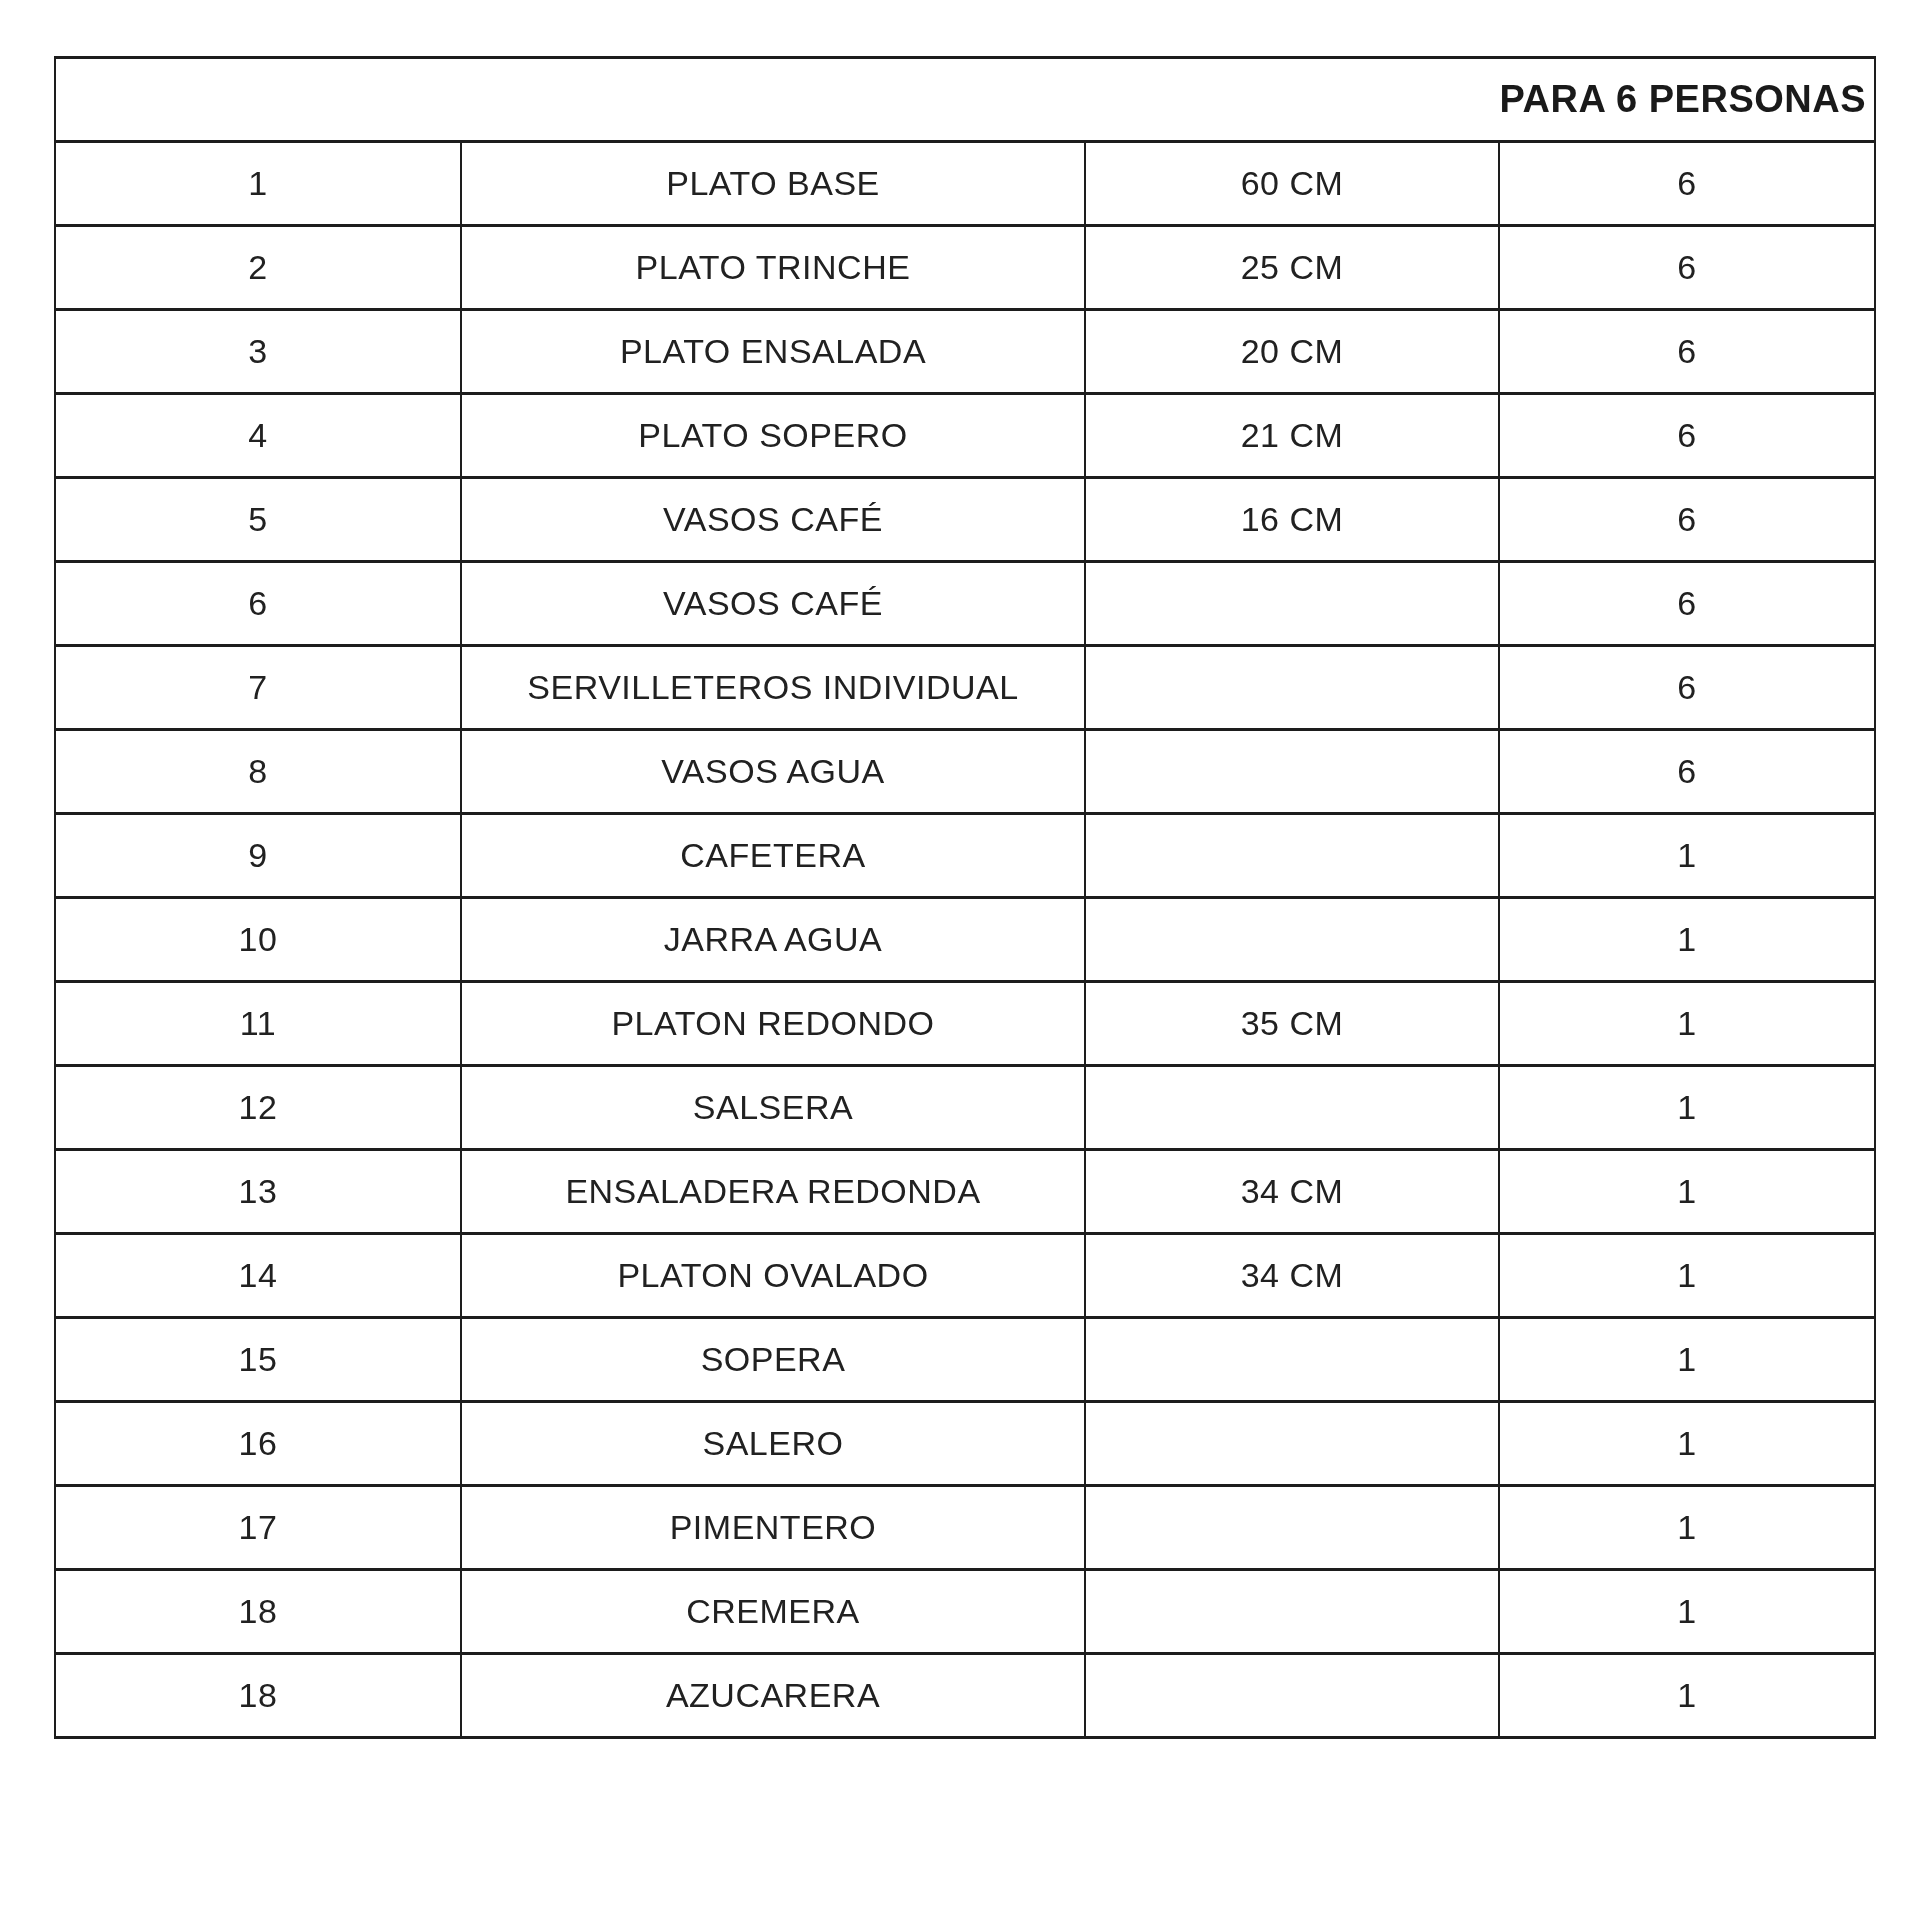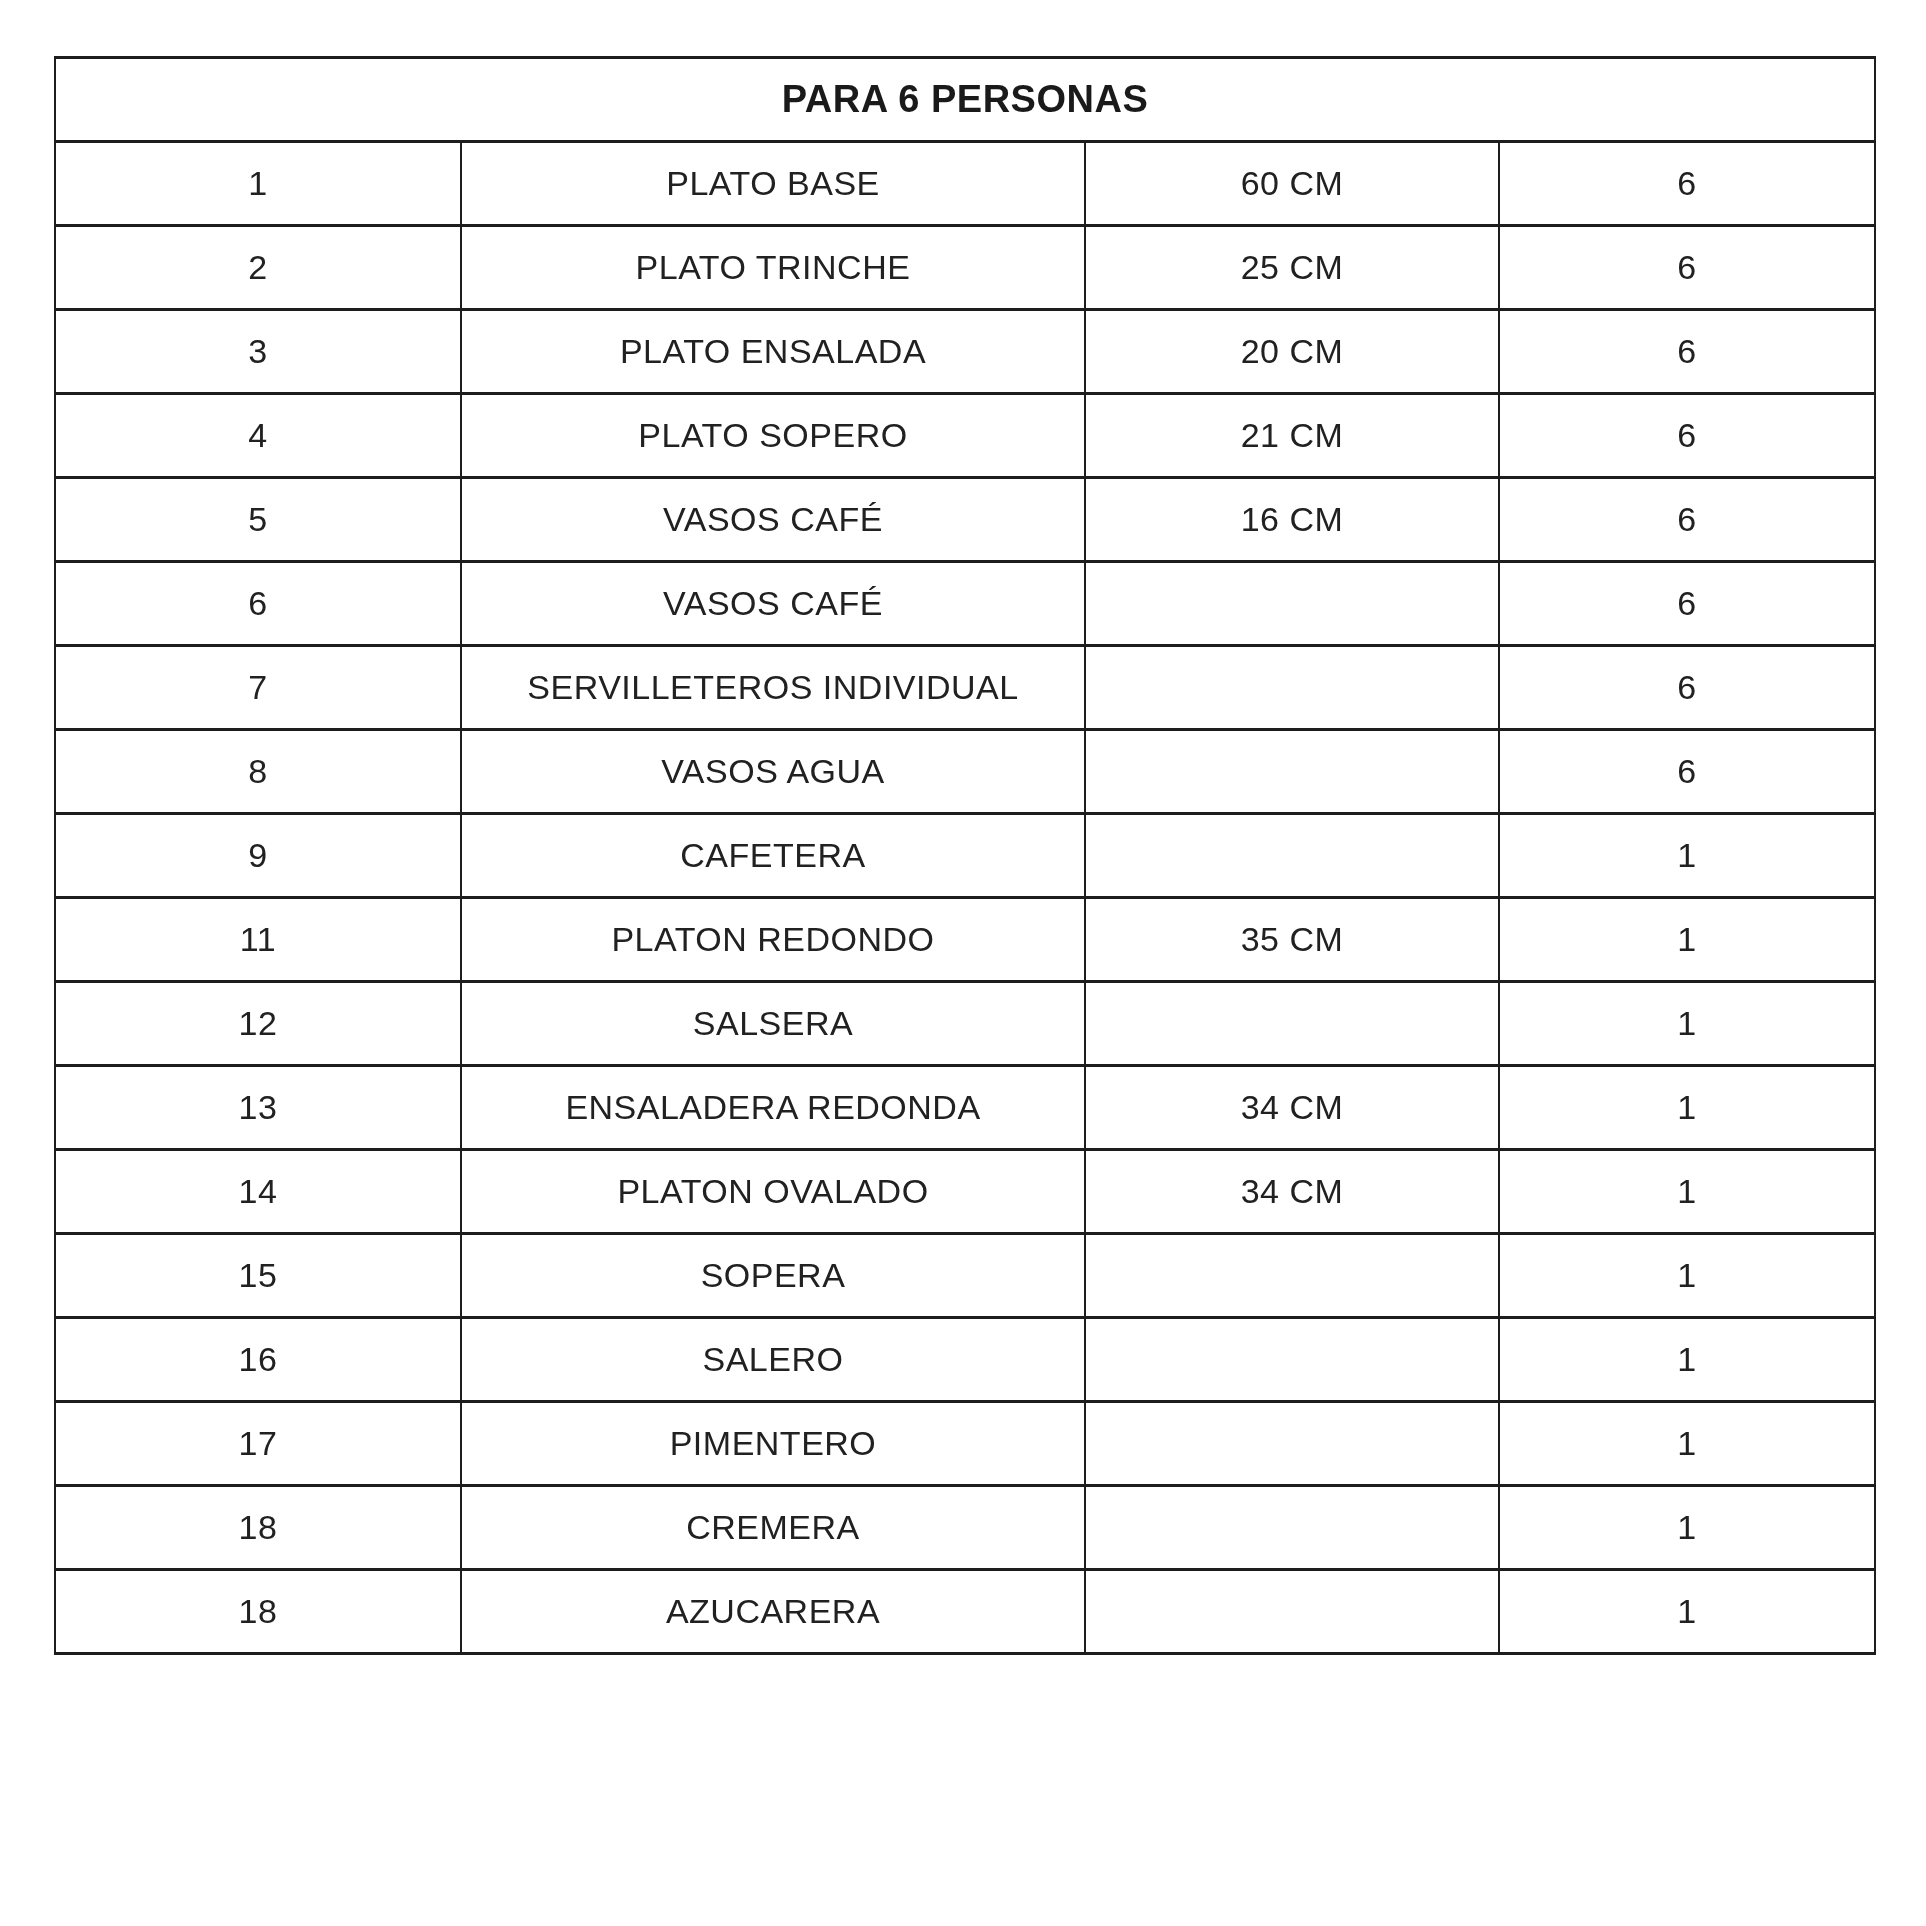--- a/index.html
+++ b/index.html
@@ -43,20 +43,21 @@
     letter-spacing: 0.5px;
     padding: 0 8px;
     overflow: hidden;
     white-space: nowrap;
   }
   table.inventory th.title-cell {
     font-size: 38px;
     font-weight: 700;
     color: #1a1a1a;
     letter-spacing: 0.5px;
+    text-align: right;
   }
 </style>
 </head>
 <body>
 
 <div class="page">
   <table class="inventory">
     <colgroup>
       <col class="c-numero">
       <col class="c-desc">
@@ -117,20 +118,26 @@
           <td></td>
           <td>6</td>
         </tr>
         <tr>
           <td>9</td>
           <td>CAFETERA</td>
           <td></td>
           <td>1</td>
         </tr>
         <tr>
+          <td>10</td>
+          <td>JARRA AGUA</td>
+          <td></td>
+          <td>1</td>
+        </tr>
+        <tr>
           <td>11</td>
           <td>PLATON REDONDO</td>
           <td>35 CM</td>
           <td>1</td>
         </tr>
         <tr>
           <td>12</td>
           <td>SALSERA</td>
           <td></td>
           <td>1</td>

